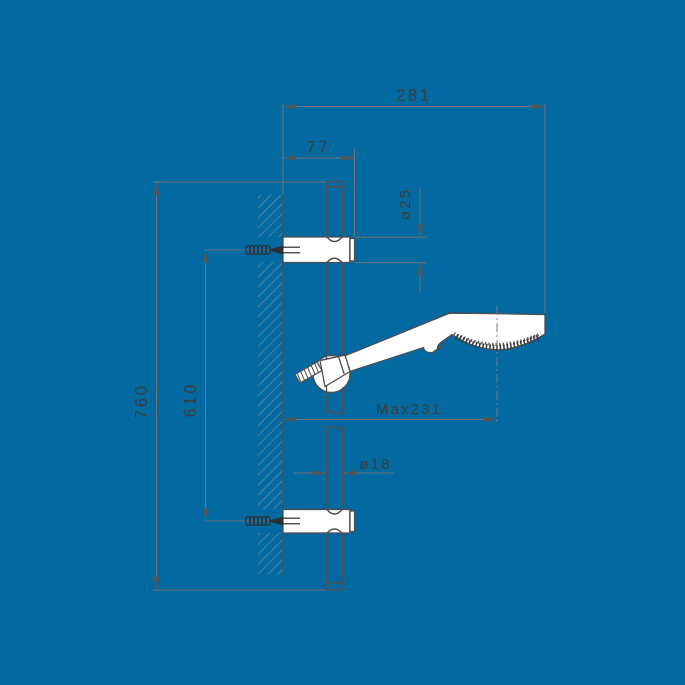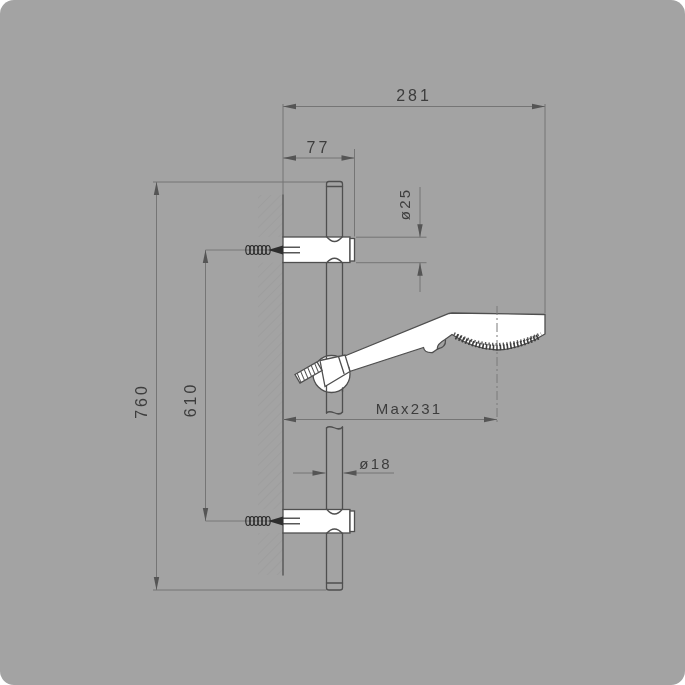--- a/index.html
+++ b/index.html
@@ -1,17 +1,17 @@
 <!DOCTYPE html>
 <html><head>
 <meta charset="utf-8">
 <style>
   html,body{margin:0;padding:0;background:#ffffff;}
-  .canvas{width:685px;height:685px;background:#a3a3a3;position:relative;overflow:hidden;
-          font-family:"Liberation Sans",sans-serif;border-radius:14px;}
+  .canvas{width:685px;height:685px;background:#0369a1;position:relative;overflow:hidden;
+          font-family:"Liberation Sans",sans-serif;}
   svg{display:block;}
   .part{stroke:#4f4f4f;stroke-width:1.3;fill:none;stroke-linecap:round;}
   .partfill{stroke:#4f4f4f;stroke-width:1.3;fill:#ffffff;}
   .dim{stroke:#757575;stroke-width:1;fill:none;}
   .thin{stroke:#757575;stroke-width:0.9;fill:none;}
   .arrow{fill:#555555;stroke:none;}
   .dimtext{fill:#3d3d3d;font-size:16px;letter-spacing:3px;font-family:"Liberation Sans",sans-serif;}
   .dimtext-small{fill:#3d3d3d;font-size:15px;letter-spacing:2.2px;font-family:"Liberation Sans",sans-serif;}
   .screw{stroke:#2e2e2e;stroke-width:1.2;fill:none;}
   .screwfill{fill:#2e2e2e;stroke:none;}

